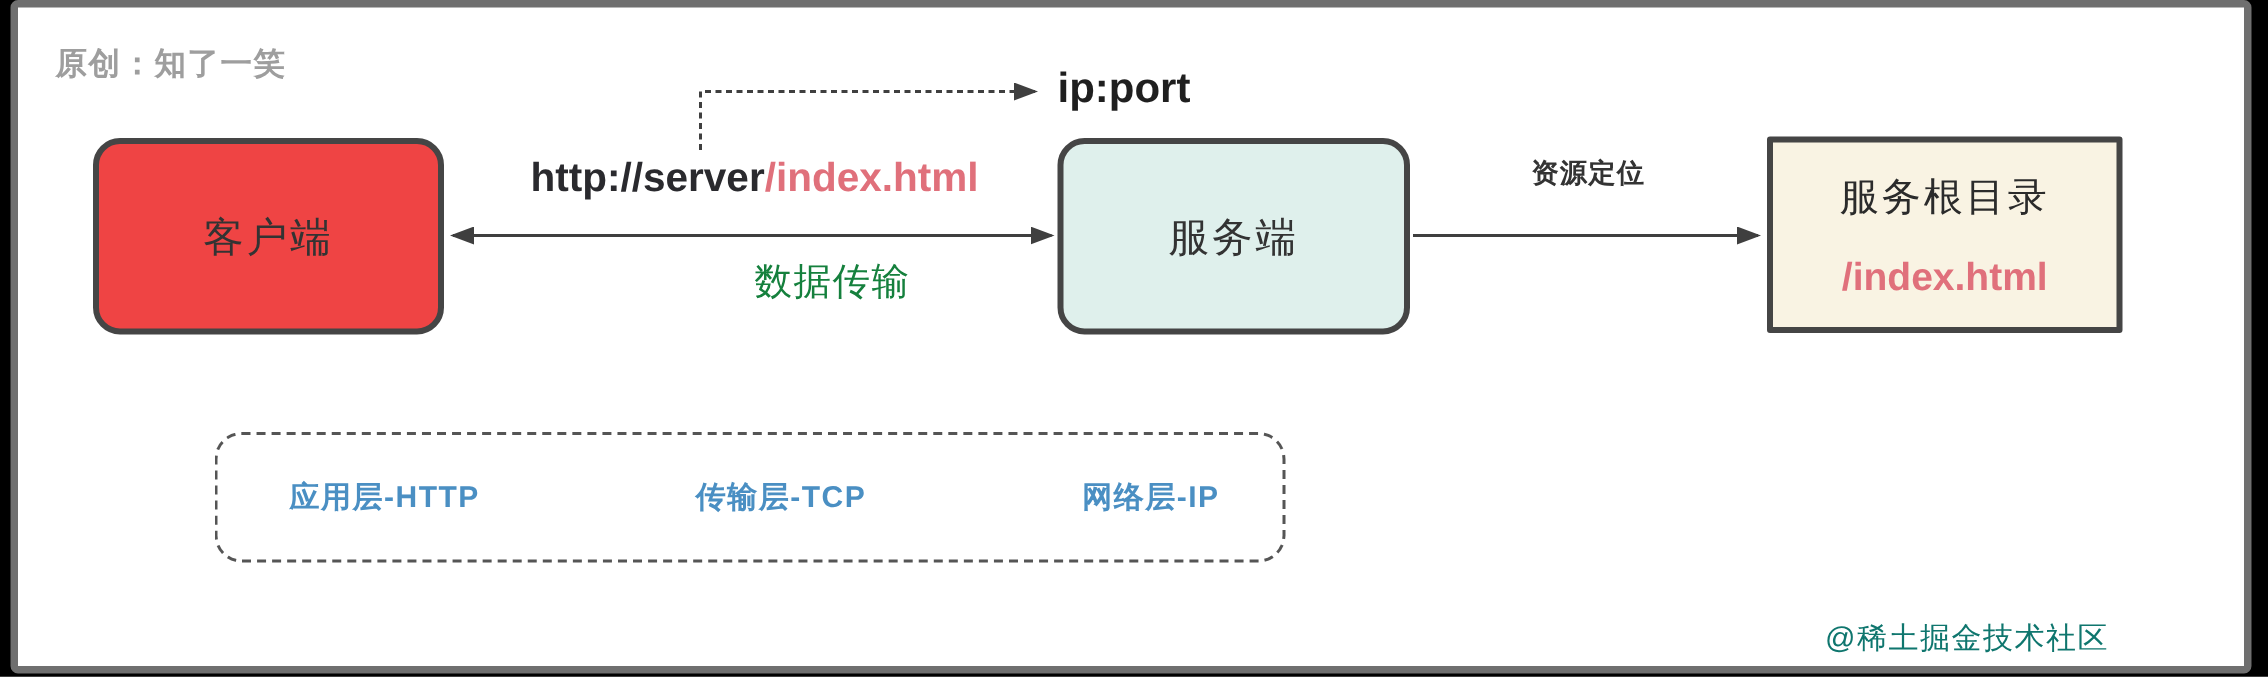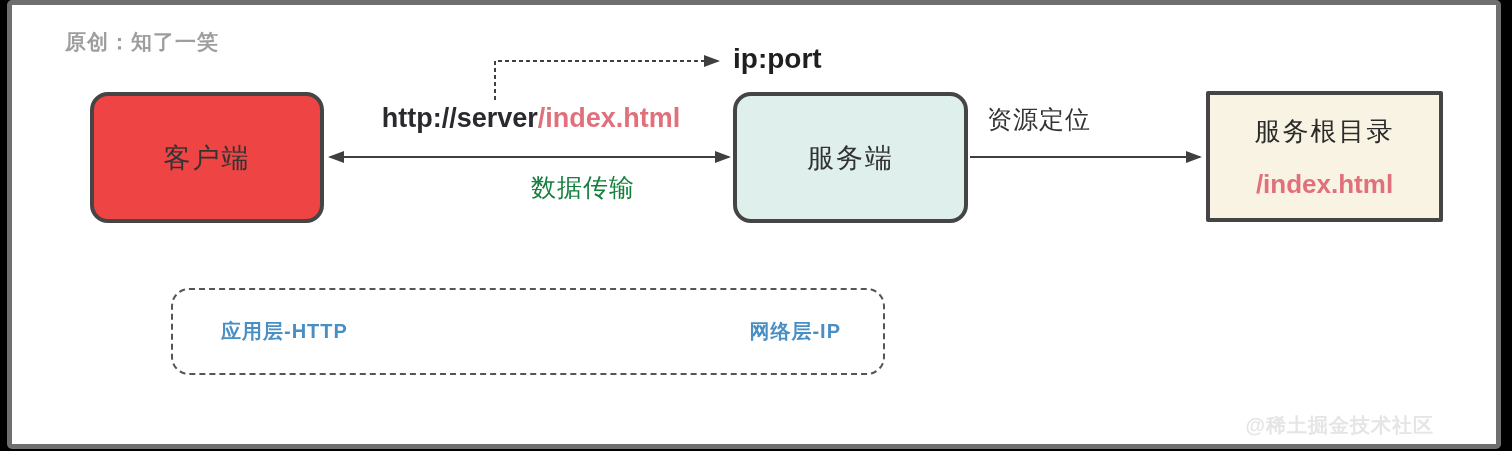--- a/index.html
+++ b/index.html
@@ -13,21 +13,21 @@
   .frame {
     position: absolute;
     left: 7px; top: 0; right: 11px; bottom: 2px;
     background: #ffffff;
     border: 5px solid #6f6f6f;
     border-radius: 5px;
   }
   .canvas {
     position: absolute;
     inset: 0;
-    width: 1432px; height: 451px; margin-left: 28px;
+    width: 1432px; height: 451px;
   }
   .attribution {
     position: absolute;
     left: 37px; top: 28px;
     font-size: 21px;
     font-weight: 700;
     color: #9e9e9e;
     letter-spacing: 1px;
   }
   .node {
@@ -106,23 +106,23 @@
     text-align: center;
     font-size: 25px;
     font-weight: 500;
     color: #15803d;
     letter-spacing: 1px;
   }
   .resource-locate-label {
     position: absolute;
     left: 959px; top: 103px;
     width: 200px;
-    text-align: left;
-    font-size: 25px;
-    font-weight: 400;
+    text-align: center;
+    font-size: 18px;
+    font-weight: 700;
     color: #333333;
     letter-spacing: 1px;
   }
   .layers-box {
     position: absolute;
     left: 143px; top: 288px;
     width: 714px; height: 87px;
     border: 2px dashed #555555;
     border-radius: 18px;
     display: flex;
@@ -133,22 +133,22 @@
   .layer-item {
     font-size: 20px;
     font-weight: 700;
     color: #4a8fc3;
     letter-spacing: 1px;
   }
   .watermark {
     position: absolute;
     right: 26px; top: 412px;
     font-size: 20px;
-    font-weight: 700;
-    color: #e5e5e5;
+    font-weight: 400;
+    color: #0f766e;
     letter-spacing: 1px;
   }
 </style>
 </head>
 <body>
 
 <div class="frame"></div>
 
 <div class="canvas">
 
@@ -181,18 +181,19 @@
   <div class="url-label"><span class="url-host">http://server</span><span class="url-path">/index.html</span></div>
 
   <div class="ip-port-label">ip:port</div>
 
   <div class="data-transfer-label">数据传输</div>
 
   <div class="resource-locate-label">资源定位</div>
 
   <div class="layers-box">
     <span class="layer-item">应用层-HTTP</span>
+    <span class="layer-item">传输层-TCP</span>
     <span class="layer-item">网络层-IP</span>
   </div>
 
   <div class="watermark">@稀土掘金技术社区</div>
 
 </div>
 
 </body></html>

